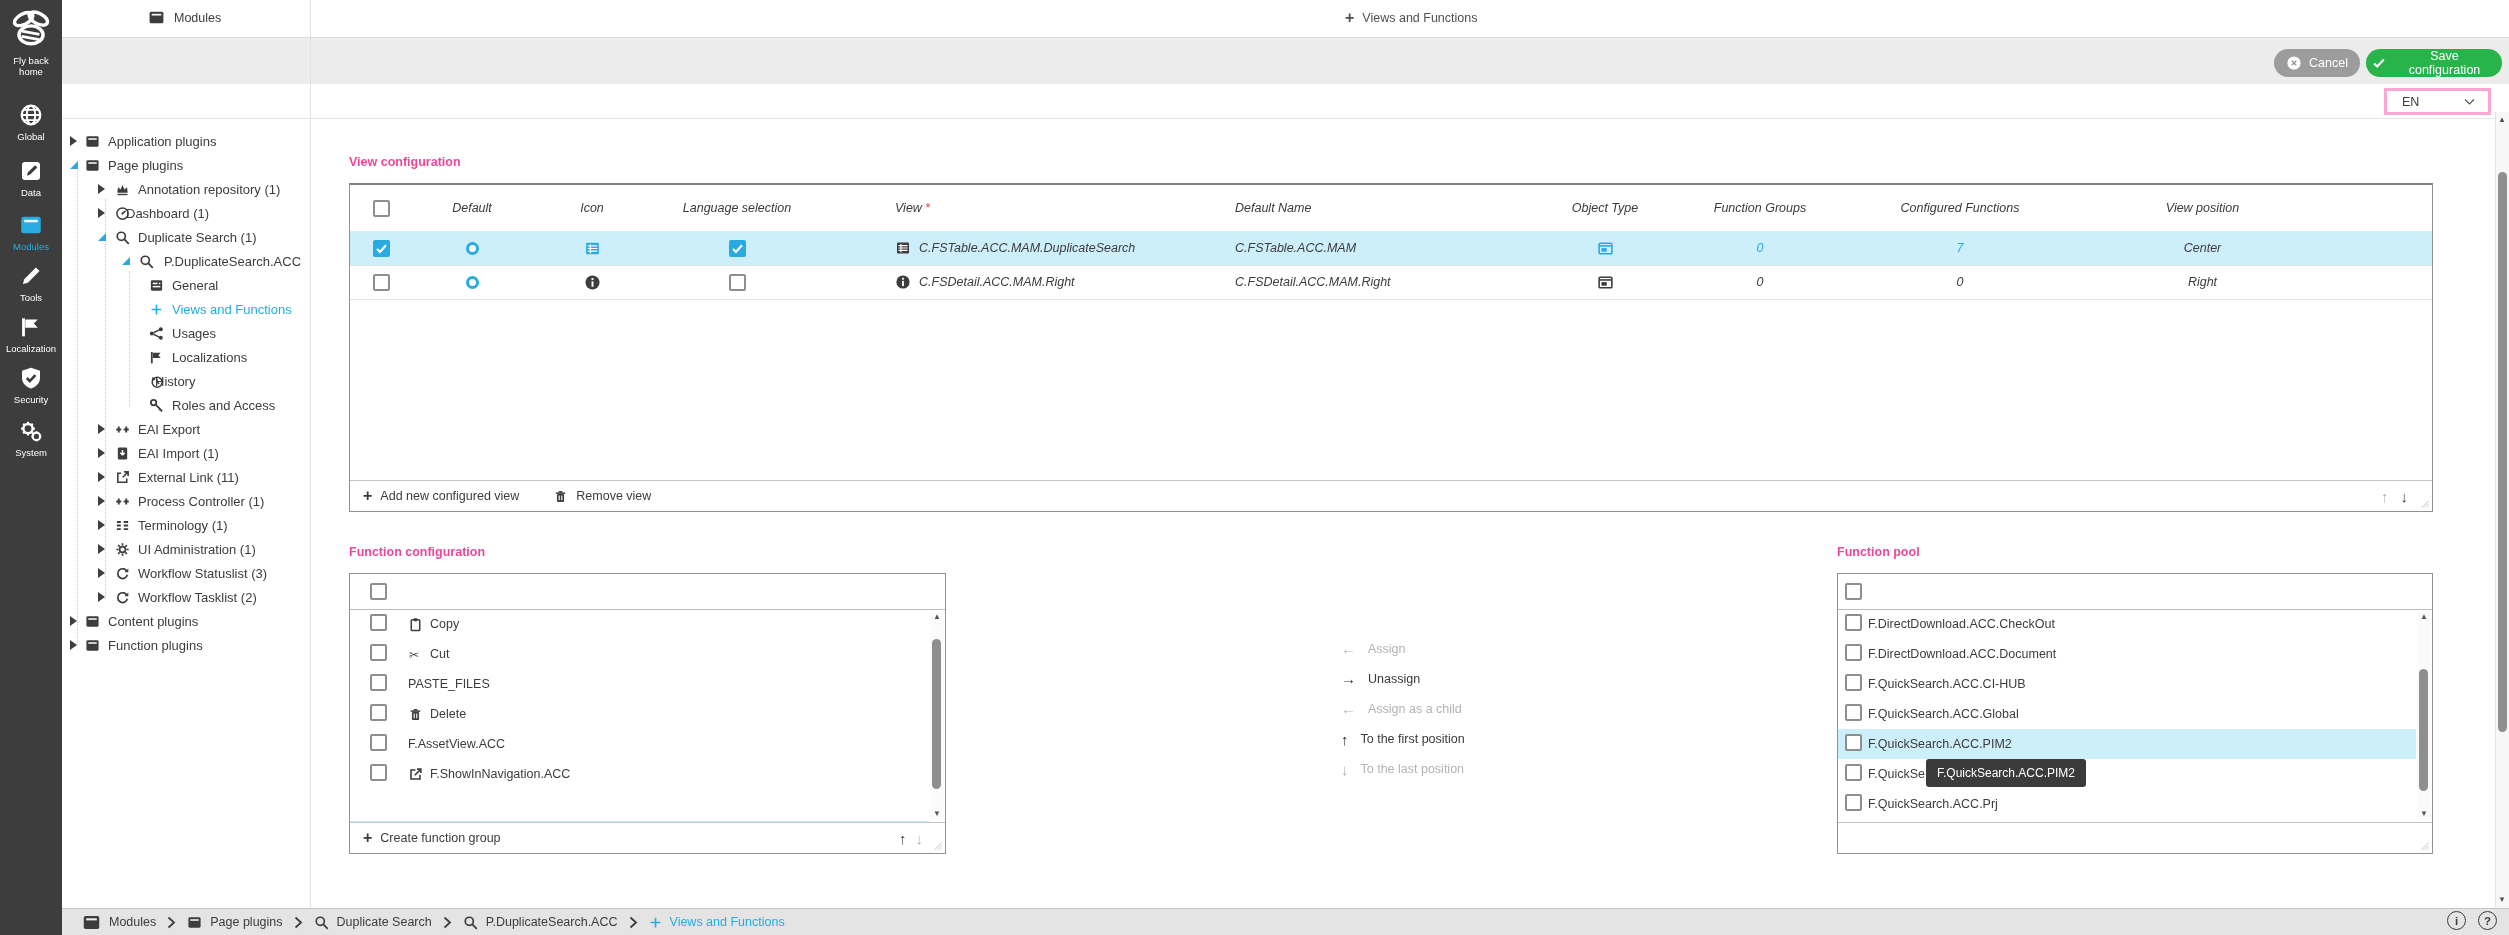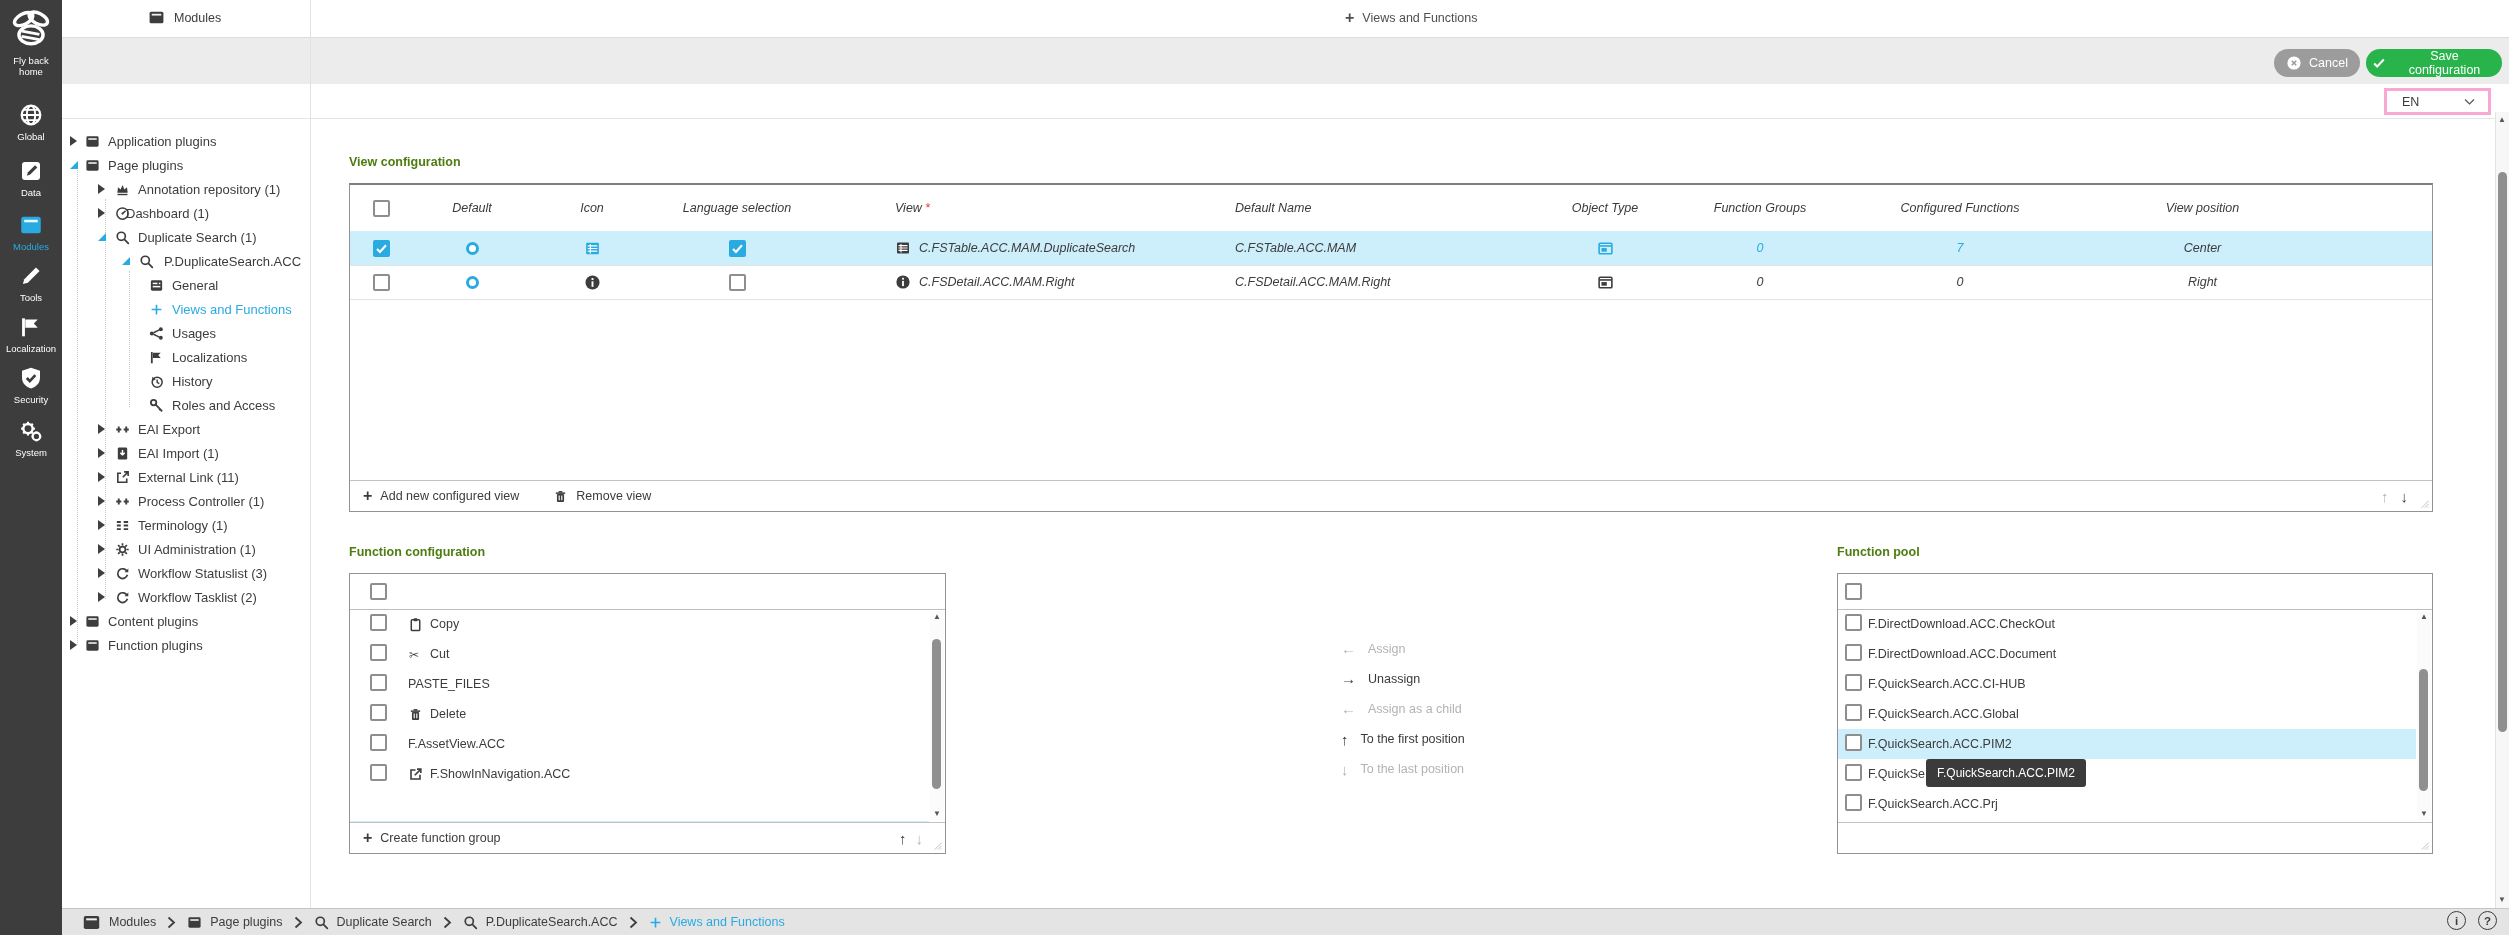--- a/index.html
+++ b/index.html
@@ -33,21 +33,21 @@
   .tree-row{position:absolute;left:62px;width:248px;height:24px;display:flex;align-items:center;font-size:13px;color:#3c3c3c;cursor:pointer;white-space:nowrap;}
   .tree-row .caret{width:0;height:0;position:absolute;}
   .caret-c{border-top:5px solid transparent;border-bottom:5px solid transparent;border-left:7px solid #3f3f3f;}
   .caret-e{border-left:8px solid transparent;border-bottom:8px solid #29abe2;}
   .tree-ic{position:absolute;display:flex;align-items:center;justify-content:center;width:16px;height:16px;}
   .tree-lb{position:absolute;}
   .tree-row.sel .tree-lb{color:#29abe2;}
   .guide{position:absolute;width:0;border-left:1px dotted #c9c9c9;}
   
   .panel{position:absolute;background:#fff;border:1px solid #929292;box-sizing:border-box;}
-  .section-title{position:absolute;font-weight:bold;color:#4d7c0f;font-size:12.5px;}
+  .section-title{position:absolute;font-weight:bold;color:#ec4899;font-size:12.5px;}
   
   .vc-head{position:absolute;left:0;top:0;right:0;height:46px;border-bottom:1px solid #c6c6c6;}
   .vc-cell{position:absolute;top:0;height:100%;display:flex;align-items:center;font-style:italic;}
   .vc-cell.center{justify-content:center;}
   .vc-row{position:absolute;left:0;right:0;height:34px;border-bottom:1px solid #e3e3e3;}
   .vc-row.sel{background:#cdeefb;}
   .hdr-lb{color:#3a3a3a;}
   .req{color:#e03a3a;margin-left:3px;}
   .cellink{color:#29abe2;cursor:pointer;}
   .viewcell{display:flex;align-items:center;gap:8px;}
@@ -309,21 +309,21 @@
       <span class="tree-lb" style="left:110px;">Localizations</span>
     </div>
     <div class="tree-row" style="top: 369px;">
       <span class="tree-ic" style="left:86px;">
         <svg width="15" height="15" viewBox="0 0 16 16" style="display:block;">
           <circle cx="8.7" cy="8.7" r="5.3" stroke="#3d3d3d" stroke-width="1.6" fill="none"></circle>
           <path d="M8.7 5.8v3.1l2.3 1.4" stroke="#3d3d3d" stroke-width="1.5" fill="none"></path>
           <path d="M3.6 2.8 L3.2 7.1 L7 6z" fill="#3d3d3d"></path>
         </svg>
       </span>
-      <span class="tree-lb" style="left:110px;text-align:right;">History</span>
+      <span class="tree-lb" style="left:93px;text-align:right;">History</span>
     </div>
     <div class="tree-row" style="top: 393px;">
       <span class="tree-ic" style="left:86px;">
         <svg width="15" height="15" viewBox="0 0 16 16" style="display:block;">
           <circle cx="4.9" cy="4.9" r="2.9" stroke="#3d3d3d" stroke-width="1.9" fill="none"></circle>
           <path d="M7.1 7.1 L13.7 13.7 M10.8 13 l1.4-1.4 M12.6 14.3 l1.4-1.4" stroke="#3d3d3d" stroke-width="1.9"></path>
         </svg>
       </span>
       <span class="tree-lb" style="left:110px;">Roles and Access</span>
     </div>

